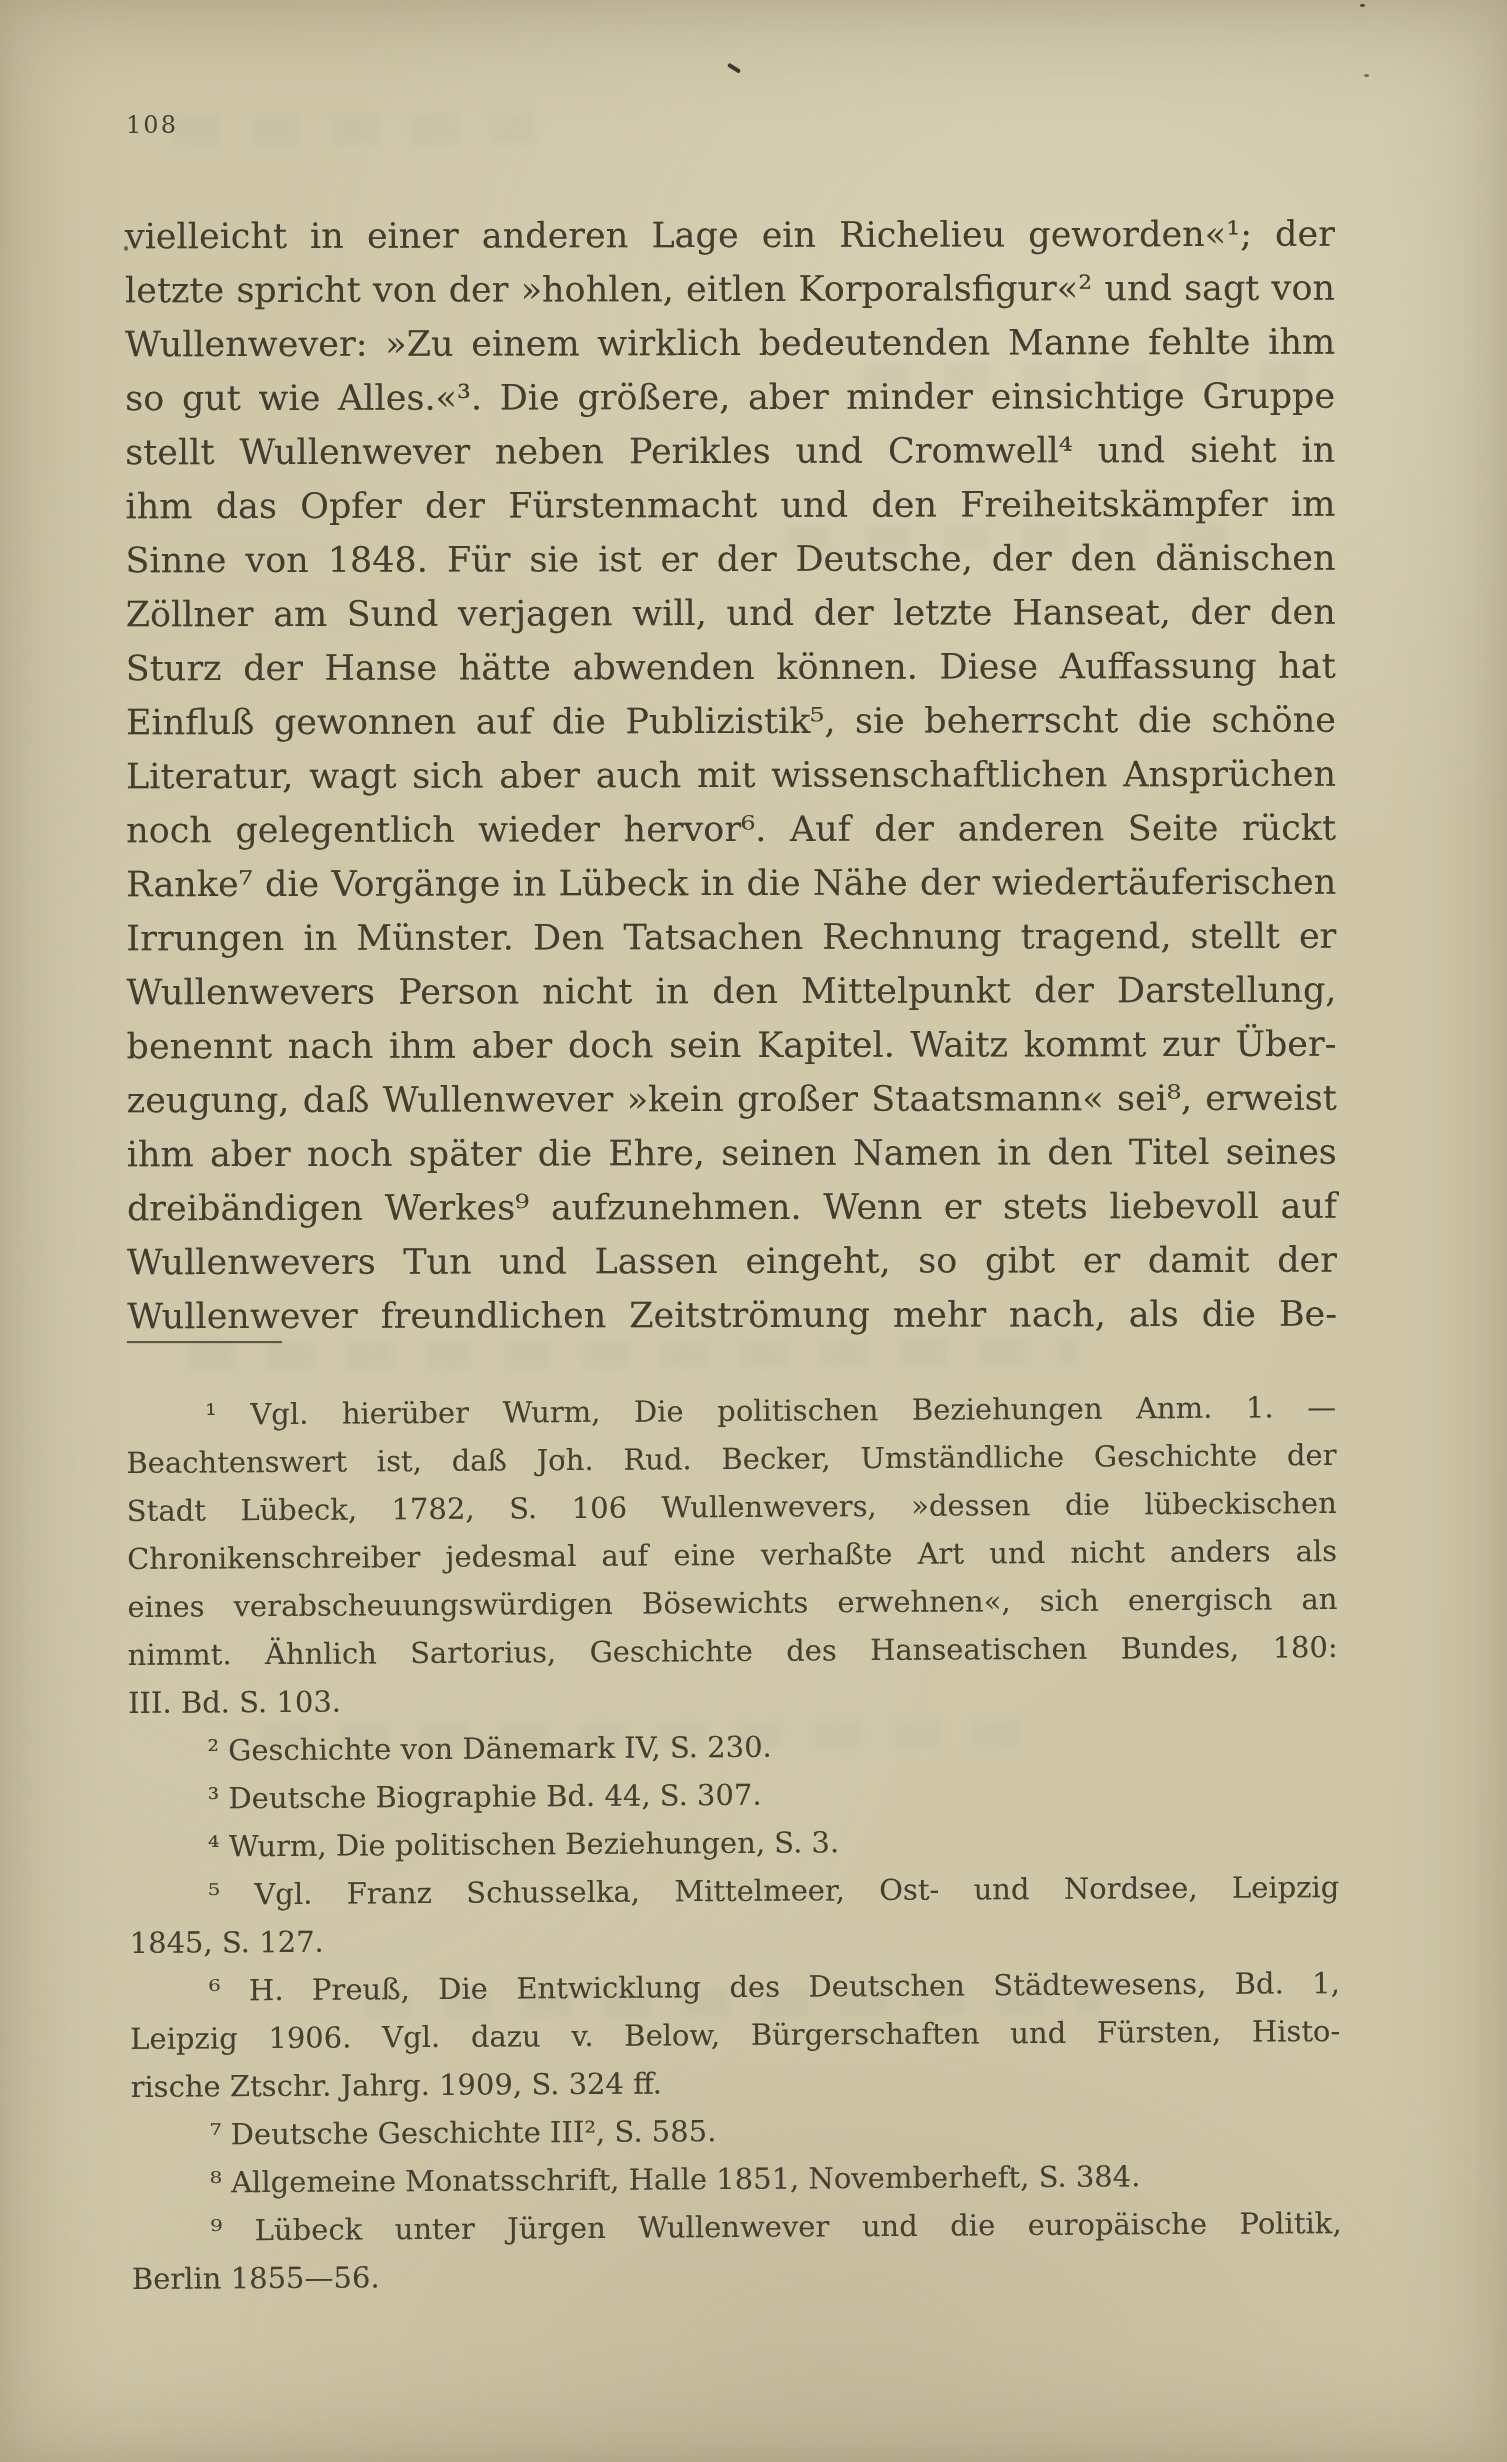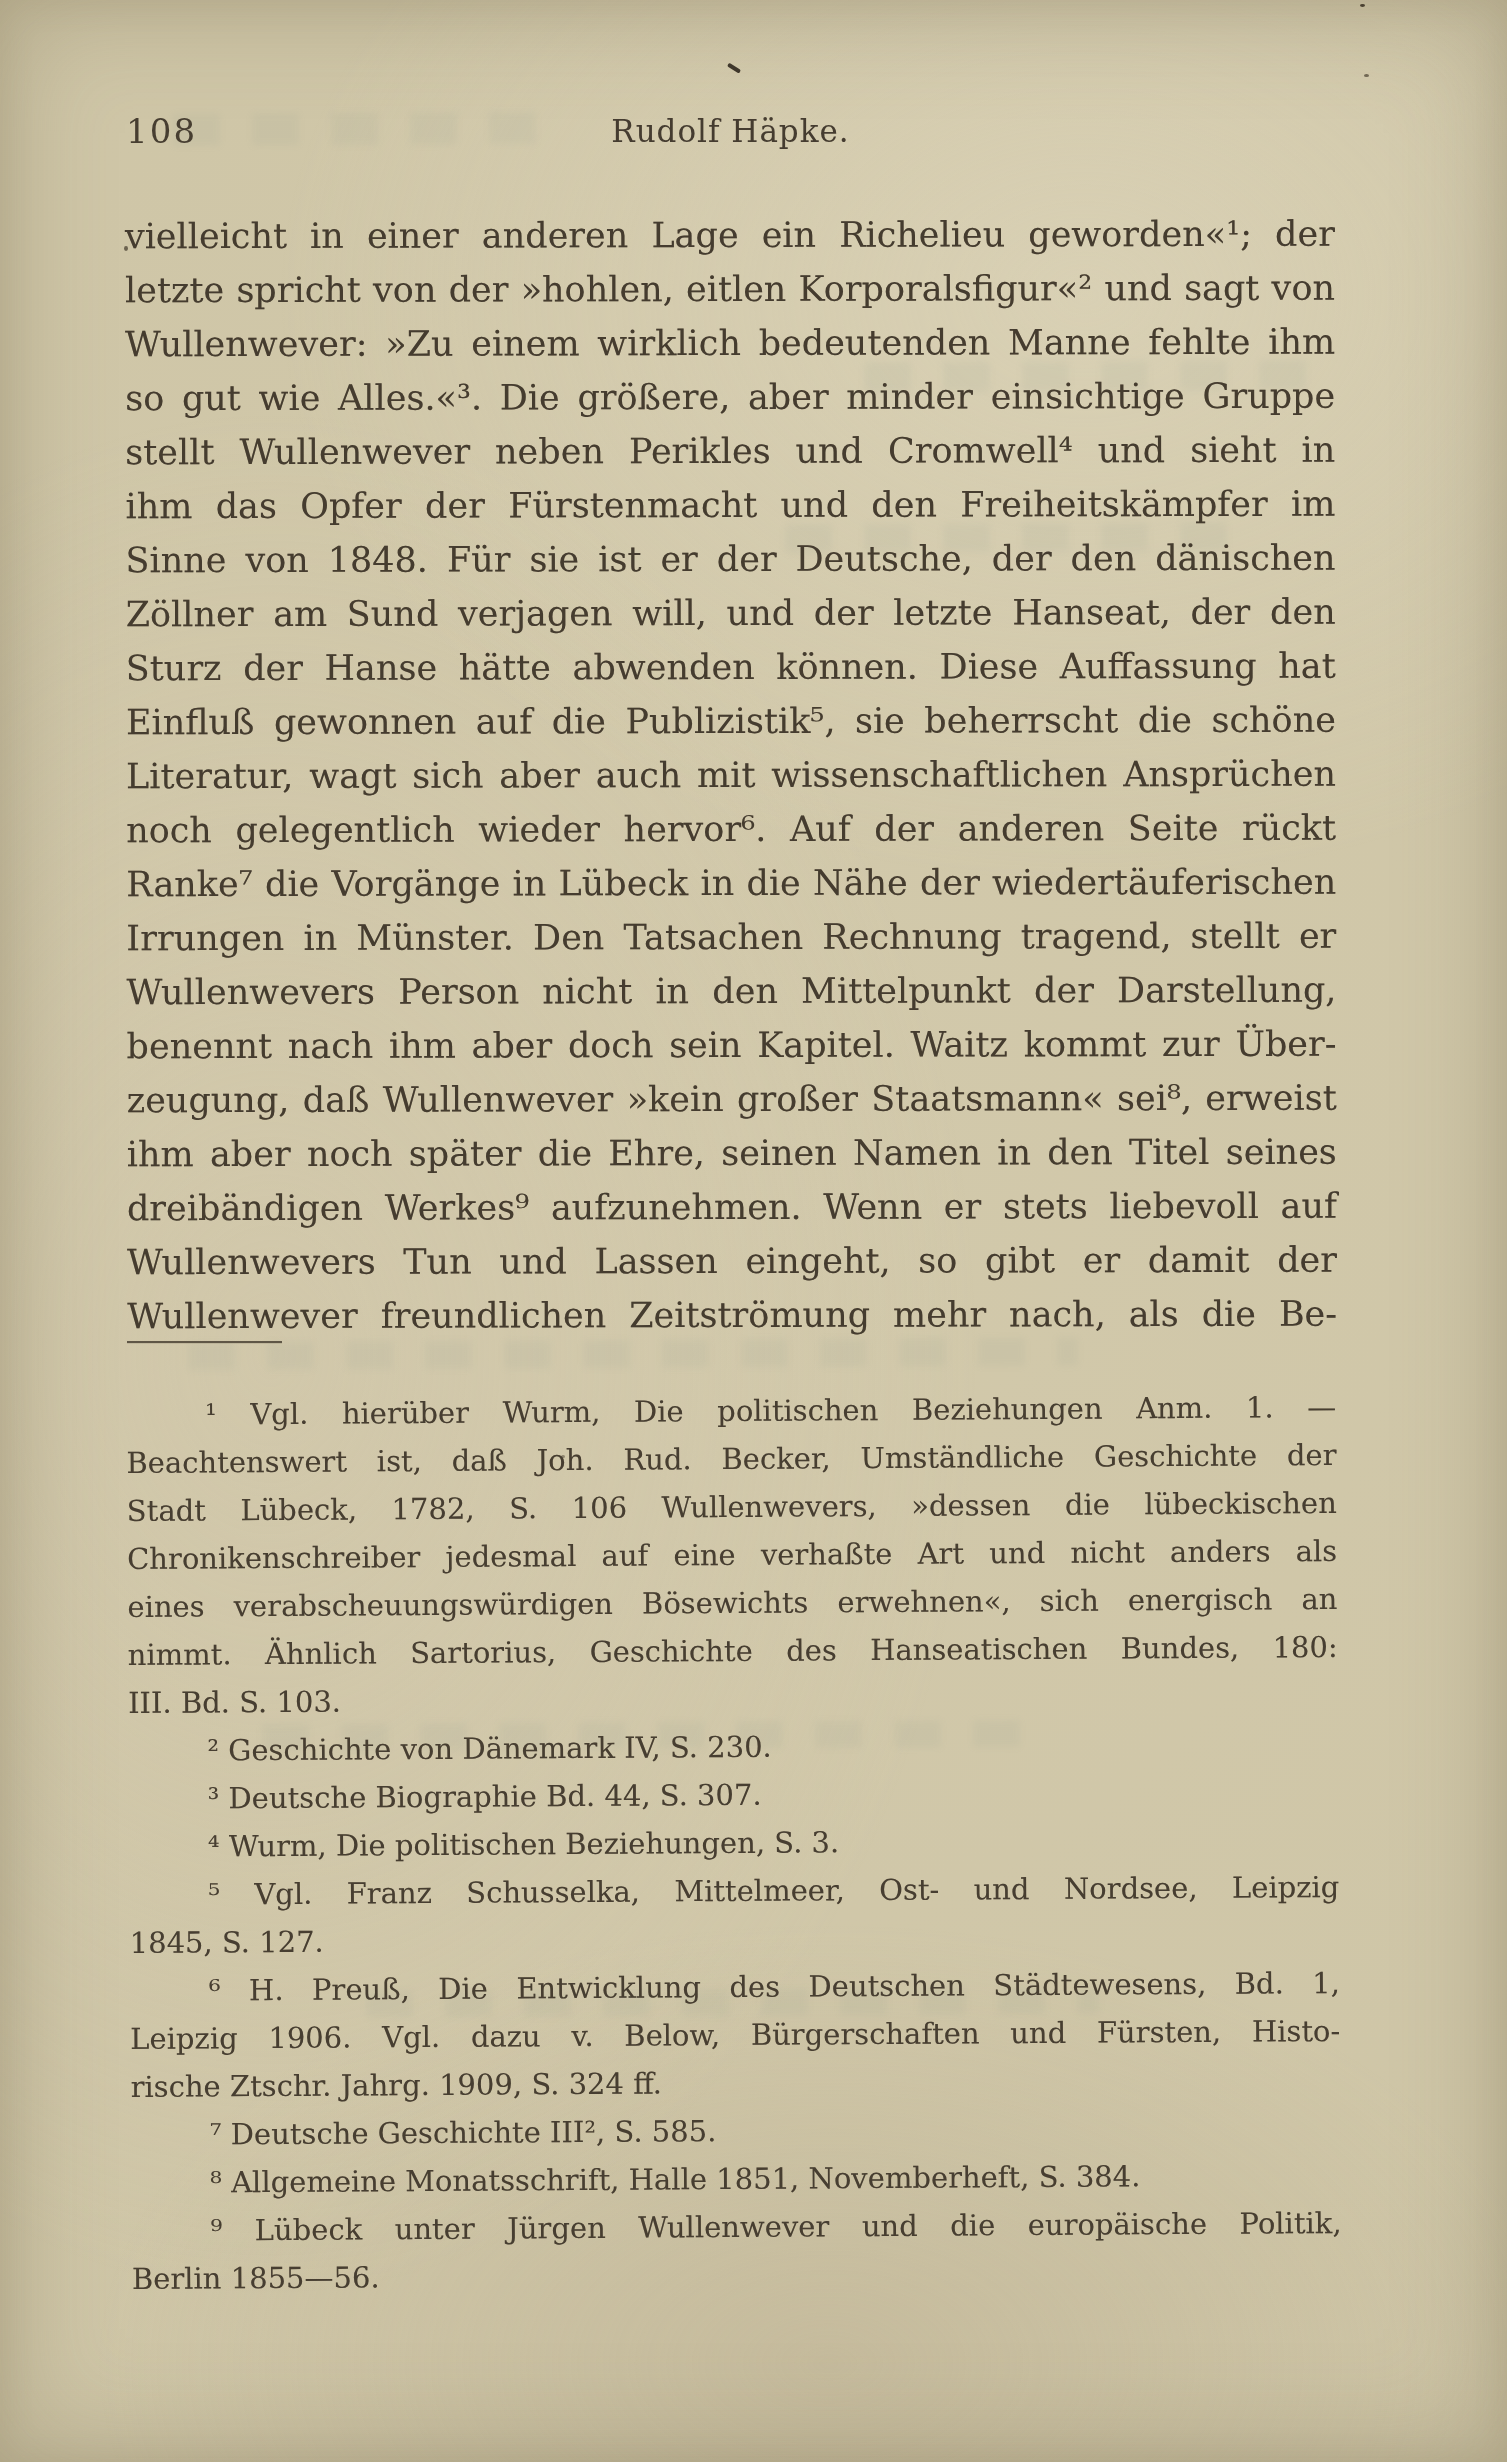--- a/index.html
+++ b/index.html
@@ -14,21 +14,21 @@
     color:#433b2f;
   }
   .vignette{position:absolute;inset:0;pointer-events:none;
     box-shadow:inset 0 0 94px 21px rgba(120,106,78,.28), inset 0 0 31px 5.2px rgba(120,106,78,.12);}
   .ghost{position:absolute;pointer-events:none;opacity:.14;filter:blur(3.7px);
     background:repeating-linear-gradient(90deg, rgba(124,143,133,.55) 0 47px, rgba(124,143,133,0) 47px 79px);
     transform:rotate(-.3deg);}
   .speck{position:absolute;background:#4a4031;border-radius:50%;}
   .scratch{position:absolute;background:#3f372b;border-radius:1.6px;}
   .header{position:absolute;left:126px;top:111px;width:1209px;height:47px;}
-  .pagenum{position:absolute;left:0;top:0;font-size:34px;letter-spacing:2.1px;color:#473e31;}
+  .pagenum{position:absolute;left:0;top:0;font-size:24px;letter-spacing:2.1px;color:#473e31;}
   .runtitle{position:absolute;left:0;right:0;top:2.1px;text-align:center;font-size:31px;color:#453c30;letter-spacing:1px;}
   .bodyblock{position:absolute;left:126px;top:208px;width:1210px;transform:rotate(-.12deg);}
   .bline{font-size:35px;line-height:54px;white-space:normal;
     text-align:justify;text-align-last:justify;color:#453c2f;
     text-shadow:0 0 0.5px rgba(70,58,44,.35);}
   .rule{position:absolute;left:127px;top:1341px;width:155px;height:2.1px;background:#4c4335;opacity:.85;
     box-shadow:0 0.5px 0 rgba(76,67,53,.3);}
   .footblock{position:absolute;left:126px;top:1391px;width:1210px;transform:rotate(-.38deg);transform-origin:0 0;}
   .fline{font-size:29px;line-height:48px;text-align:justify;text-align-last:justify;color:#473e31;
     text-shadow:0 0 0.5px rgba(70,58,44,.3);}
@@ -48,21 +48,20 @@
 <div class="ghost" style="left:366px;top:1989px;width:733px;height:27px;"></div>
 
 <div class="scratch" style="left:727px;top:66px;width:13.6px;height:4.2px;transform:rotate(32deg);"></div>
 <div class="speck" style="left:1360px;top:4.2px;width:5.2px;height:3.1px;"></div>
 <div class="speck" style="left:1364px;top:74px;width:4.7px;height:3.1px;opacity:.7;"></div>
 <div class="speck" style="left:124px;top:246px;width:4.2px;height:5.2px;opacity:.75;"></div>
 <div class="speck" style="left:561px;top:1455px;width:3.7px;height:3.1px;opacity:.5;"></div>
 
 <div class="header">
   <div class="pagenum">108</div>
-  <div class="runtitle">Rudolf Häpke.</div>
 </div>
 
 <div class="bodyblock">
   <div class="bline">vielleicht in einer anderen Lage ein Richelieu geworden«¹; der</div>
   <div class="bline">letzte spricht von der »hohlen, eitlen Korporalsfigur«² und sagt von</div>
   <div class="bline">Wullenwever: »Zu einem wirklich bedeutenden Manne fehlte ihm</div>
   <div class="bline">so gut wie Alles.«³. Die größere, aber minder einsichtige Gruppe</div>
   <div class="bline">stellt Wullenwever neben Perikles und Cromwell⁴ und sieht in</div>
   <div class="bline">ihm das Opfer der Fürstenmacht und den Freiheitskämpfer im</div>
   <div class="bline">Sinne von 1848. Für sie ist er der Deutsche, der den dänischen</div>

